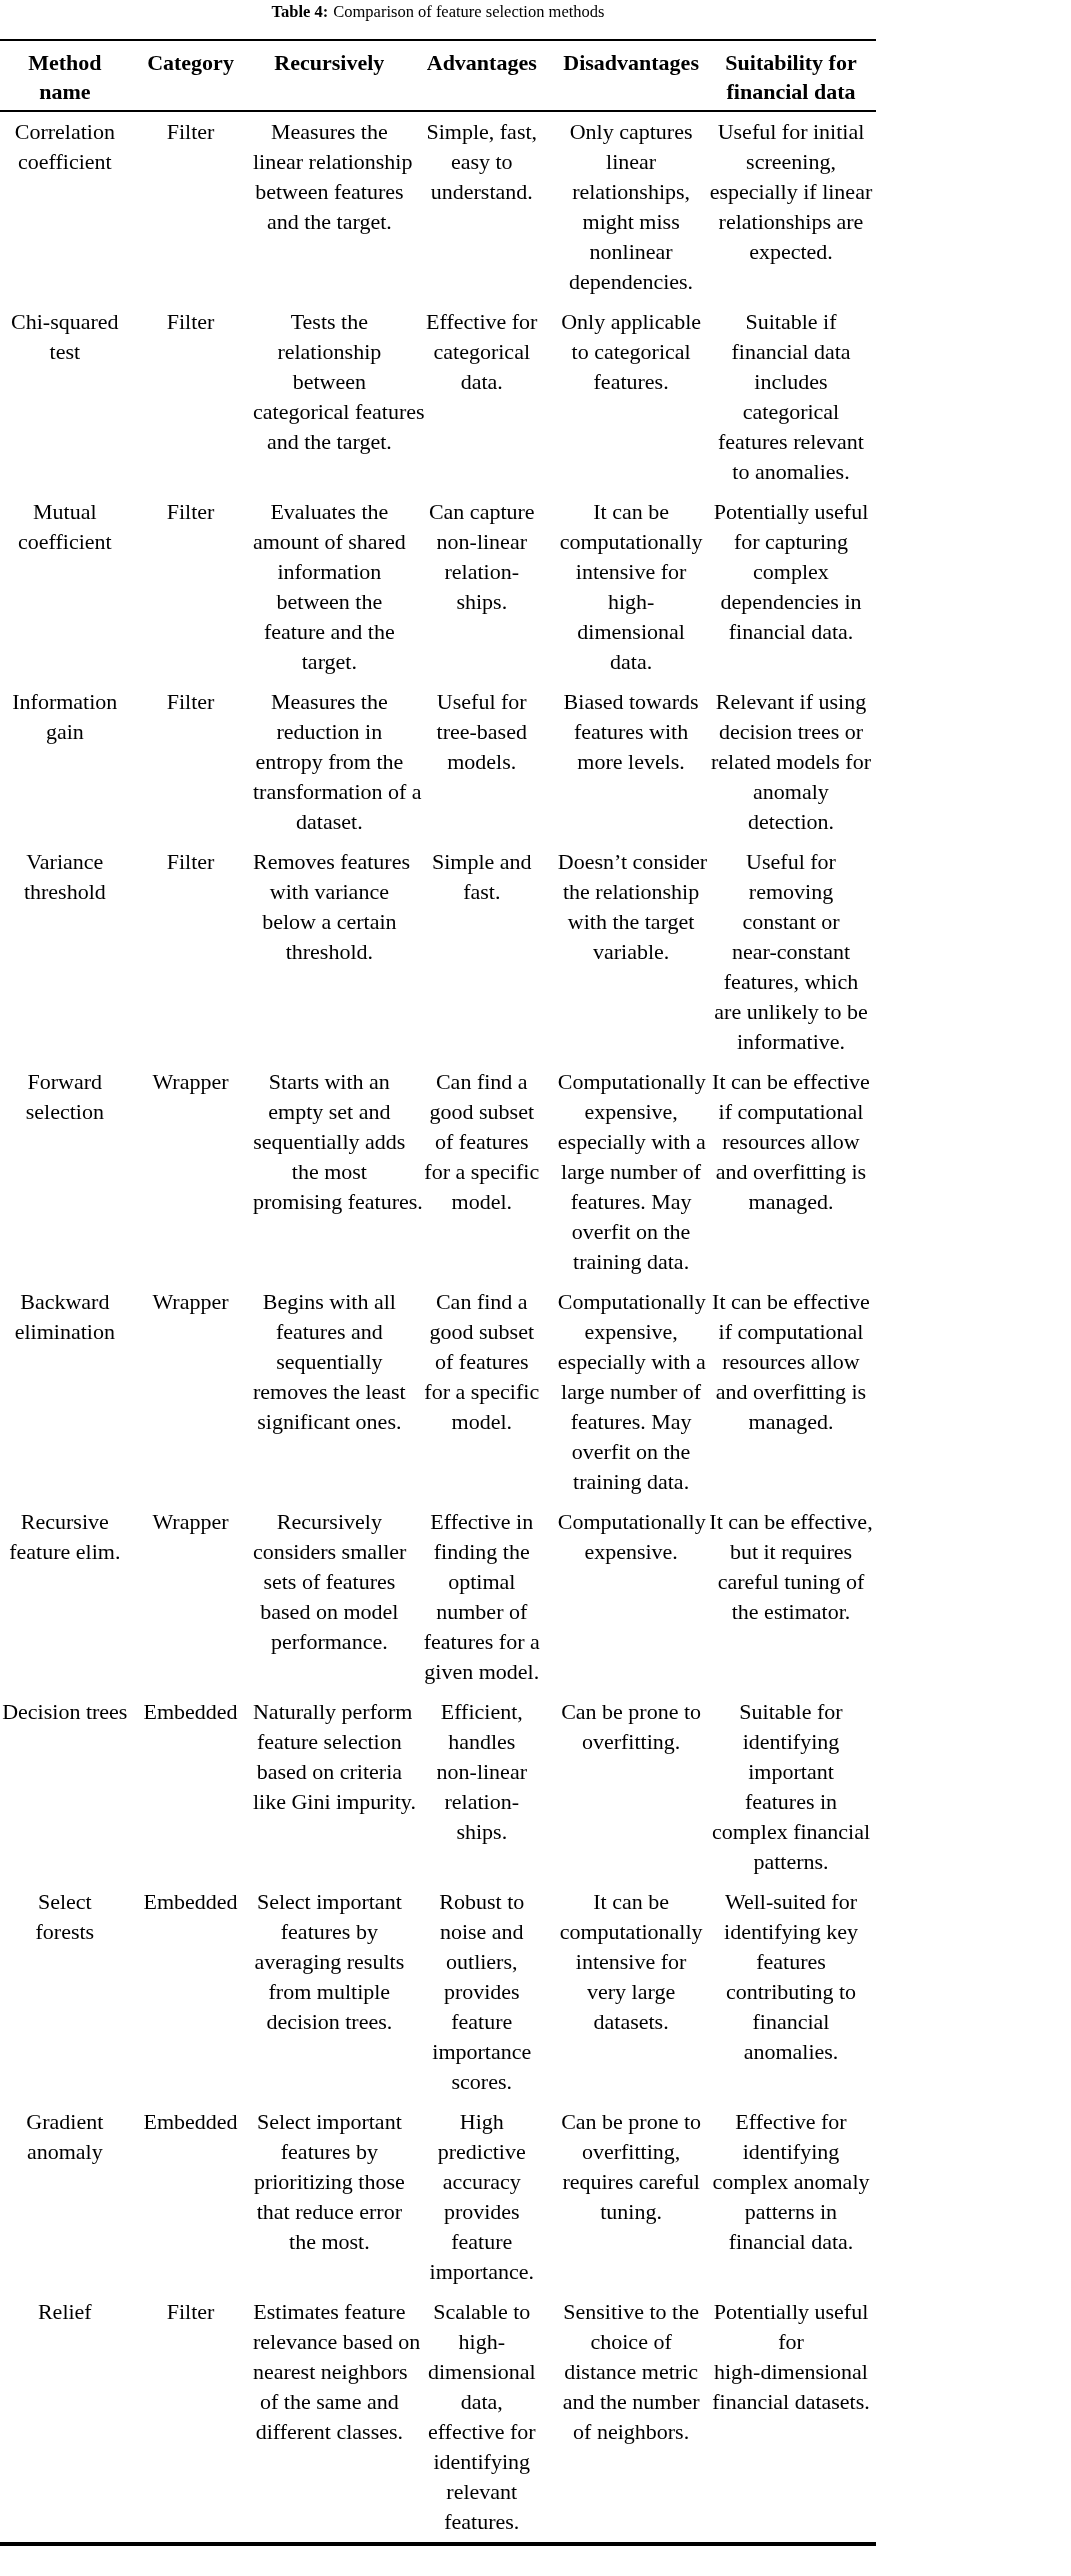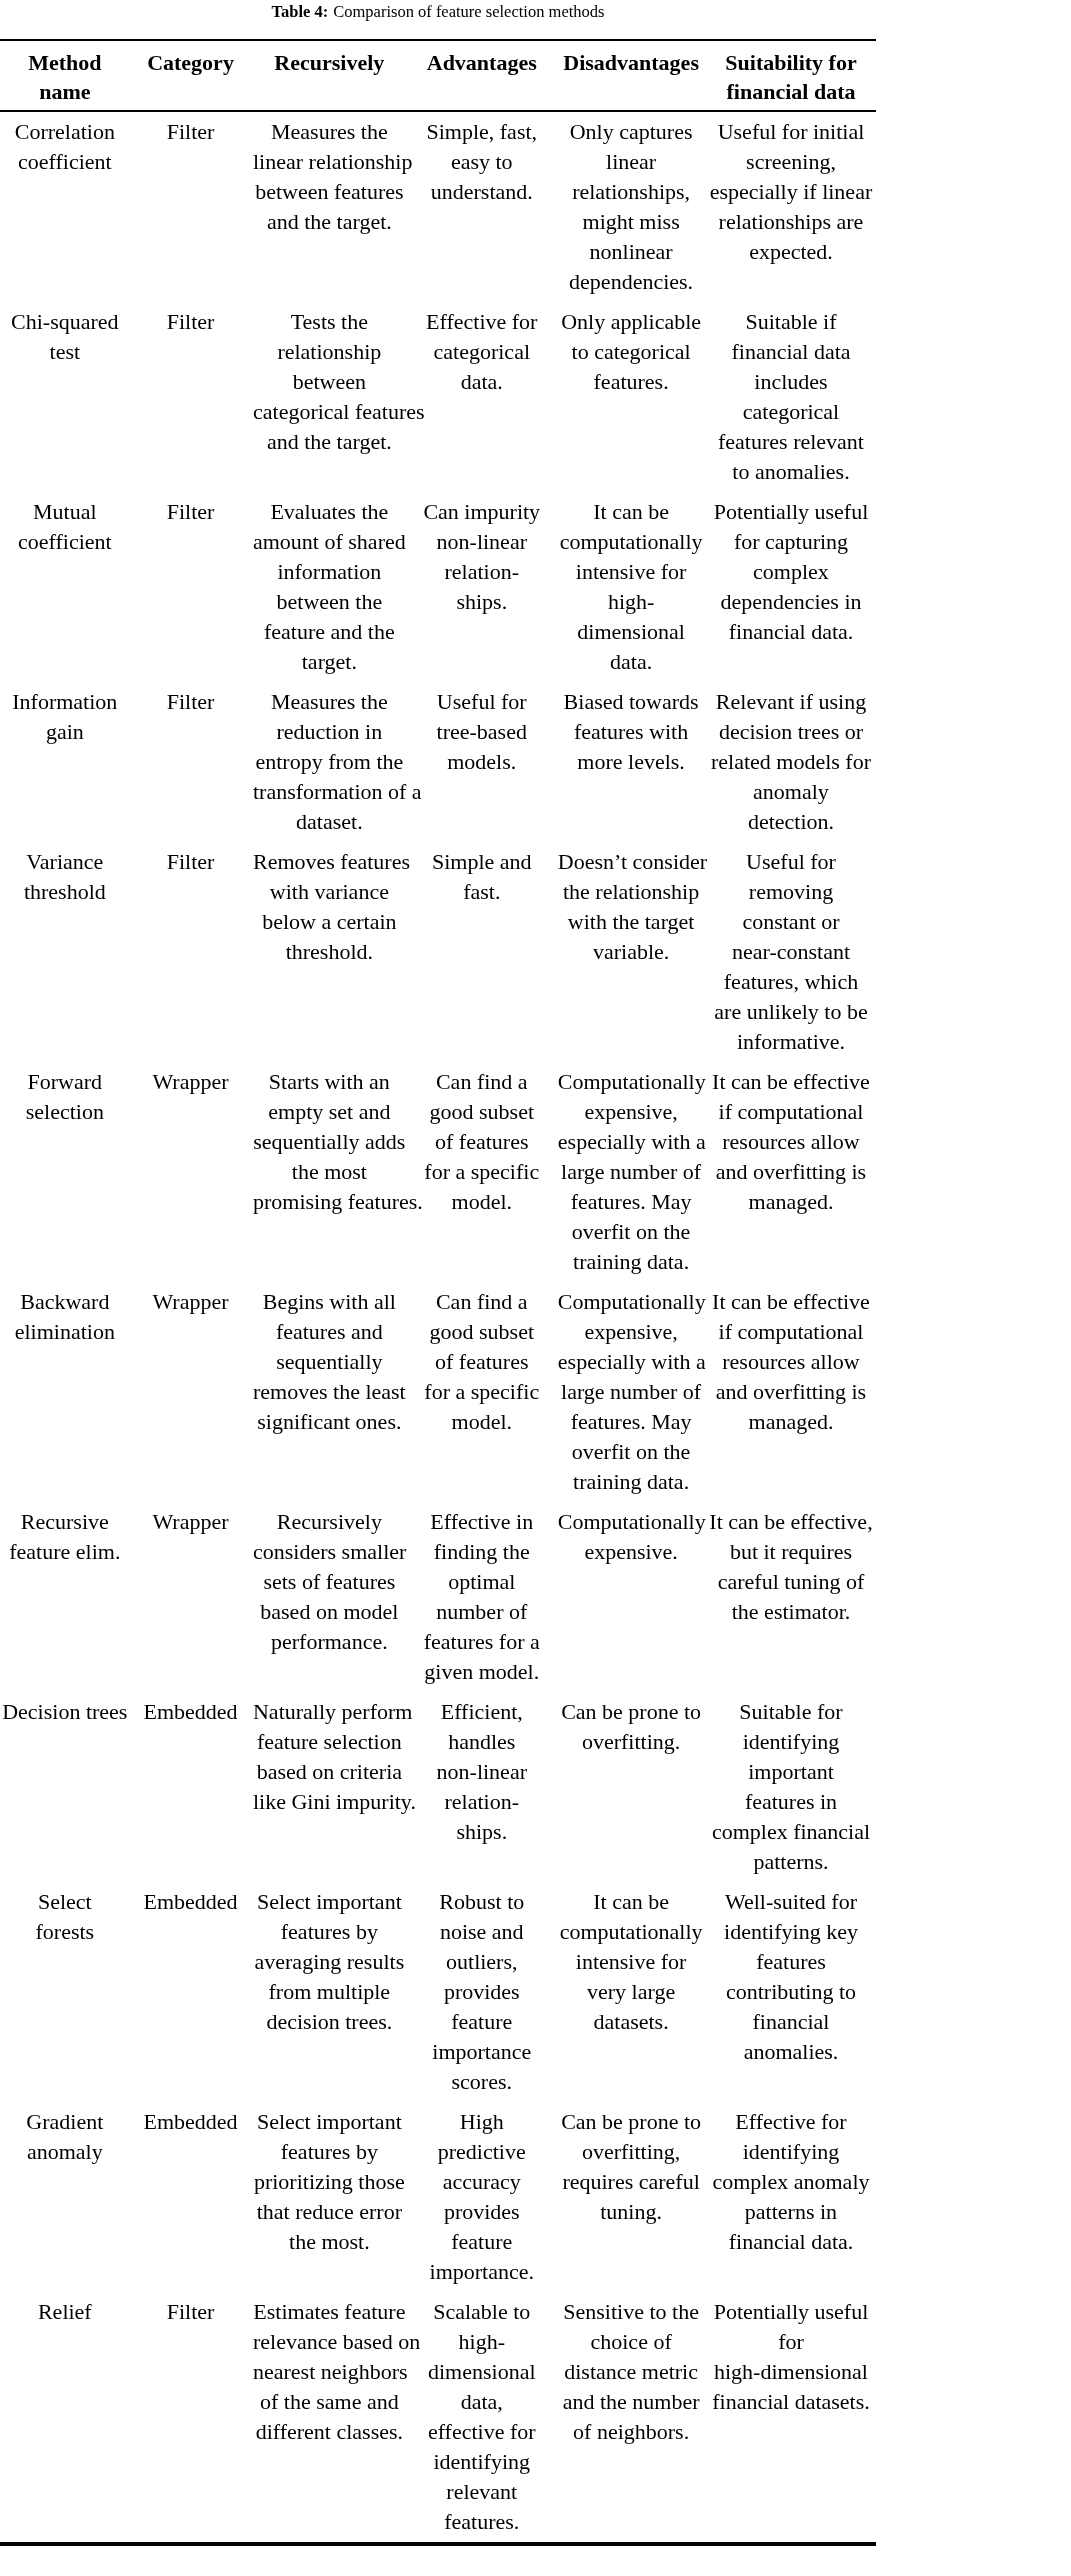--- a/index.html
+++ b/index.html
@@ -134,21 +134,21 @@
       <tr>
         <td>Mutual
 coefficient</td>
         <td>Filter</td>
         <td>Evaluates the
 amount of shared
 information
 between the
 feature and the
 target.</td>
-        <td>Can impurity
+        <td>Can capture
 non-linear
 relation-
 ships.</td>
         <td>It can be
 computationally
 intensive for
 high-
 dimensional
 data.</td>
         <td>Potentially useful

